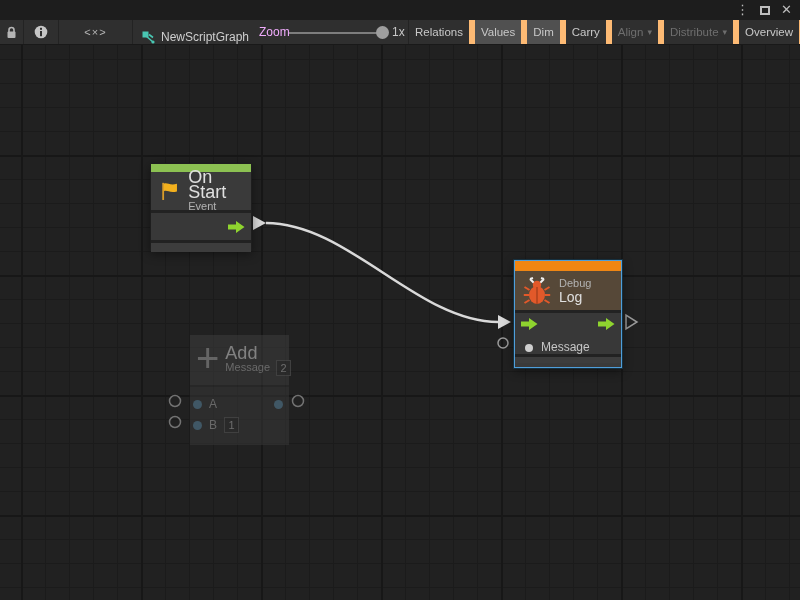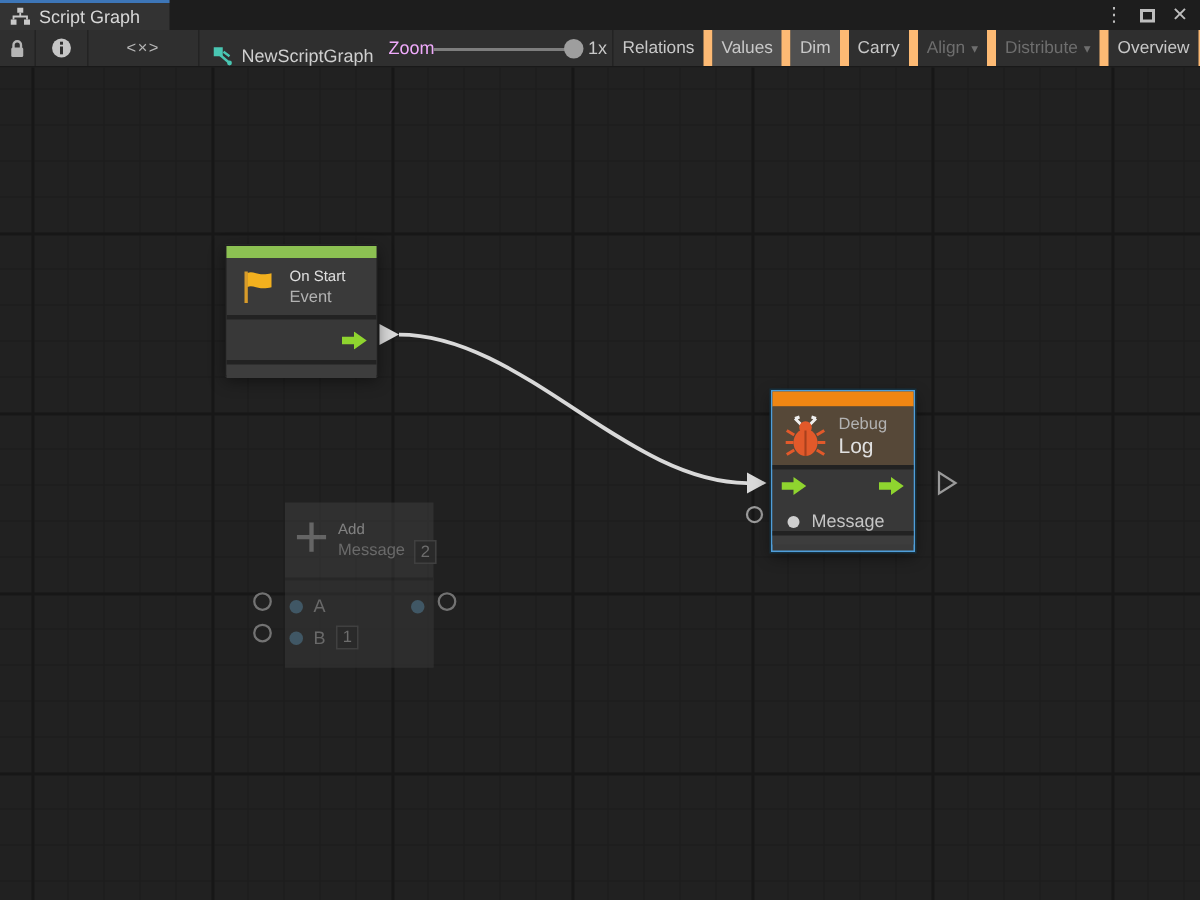--- a/index.html
+++ b/index.html
@@ -47,35 +47,35 @@
       linear-gradient(#1b1b1b 1px,transparent 1px);
     background-size:120px 120px,120px 120px,24px 24px,24px 24px;
     background-position:21px 0,0 110px,21px 0,0 14px; }
   .wires { position:absolute; top:0; left:0; width:800px; height:555px; }
 
   
   .node { position:absolute; background:#3a3a3a; box-shadow:0 3px 10px rgba(0,0,0,.45); border:1px solid #1e1e1e; }
   .accent-bar { width:100%; }
   .node-head { display:flex; align-items:center; gap:8px; padding:0 8px; }
   .node-titles { display:flex; flex-direction:column; justify-content:center; }
-  .node-title { font-size:10px; color:#e0e0e0; line-height:15px; }
+  .node-title { font-size:18px; color:#e0e0e0; line-height:15px; }
   .node-sub { font-size:11px; color:#b2b2b2; line-height:13px; }
   .node-body { position:relative; border-top:3px solid #222222; background:#383838;padding-left:25px; }
   .node-foot { border-top:3px solid #222222; background:#3d3d3d; }
 
   
   .node-onstart { left:150px; top:118px; width:102px; height:88px; }
   .node-onstart .accent-bar { height:8px; background:#8cc152; }
   .node-onstart .node-head { height:38px; }
   .node-onstart .node-body { height:30px; }
   .node-onstart .node-foot { height:12px; }
   .port-arrow { position:absolute; width:17px; height:12px; }
 
   
-  .node-debug { left:514px; top:215px; width:96px; height:108px; border:1.5px solid #4f9eda; box-shadow:0 0 0 1px #16303f, 0 3px 10px rgba(0,0,0,.45); }
+  .node-debug { left:514px; top:215px; width:108px; height:108px; border:1.5px solid #4f9eda; box-shadow:0 0 0 1px #16303f, 0 3px 10px rgba(0,0,0,.45); }
   .node-debug .accent-bar { height:10px; background:#f08613; }
   .node-debug .node-head { height:39px; background:#564838; }
   .node-debug .node-title { font-size:14px; }
   .node-debug .node-sub { font-size:11px; }
   .node-debug .node-body { height:44px; }
   .node-debug .node-foot { height:9px; }
   .msg-dot { position:absolute; left:10px; top:31px; width:8px; height:8px; border-radius:50%; background:#cfcfcf; }
   .msg-label { position:absolute; left:26px; top:27px; font-size:12px; color:#c6c6c6; }
 
   
@@ -91,29 +91,20 @@
   .blue-dot { width:9px; height:9px; border-radius:50%; background:#5f8ea8; }
   .row-label { font-size:12px; color:#b0b0b0; }
   .out-dot { position:absolute; right:6px; }
 </style>
 </head>
 <body>
 
 <div class="window">
 
   <div class="titlebar">
-    <div class="tab">
-      <svg width="13" height="12" viewBox="0 0 13 12">
-        <rect x="4.5" y="0" width="4" height="3.5" fill="#c9c9c9"></rect>
-        <rect x="0" y="8" width="4" height="3.5" fill="#c9c9c9"></rect>
-        <rect x="9" y="8" width="4" height="3.5" fill="#c9c9c9"></rect>
-        <path d="M6.5 3.5 V6 M2 8 V6 H11 V8" stroke="#c9c9c9" stroke-width="1.2" fill="none"></path>
-      </svg>
-      <span class="tab-label">Script Graph</span>
-    </div>
     <div class="win-controls">
       <span class="glyph">⋮</span>
       <span class="maxbox"></span>
       <span class="glyph">✕</span>
     </div>
   </div>
 
   <div class="toolbar">
     <div class="tcell tcell-lock">
       <svg width="11" height="13" viewBox="0 0 11 13">

